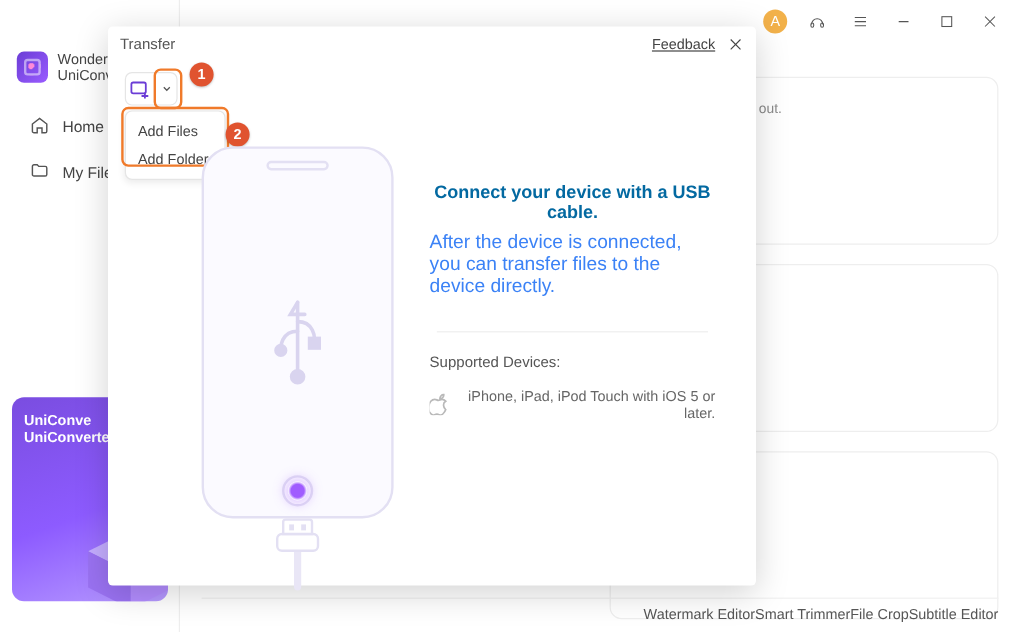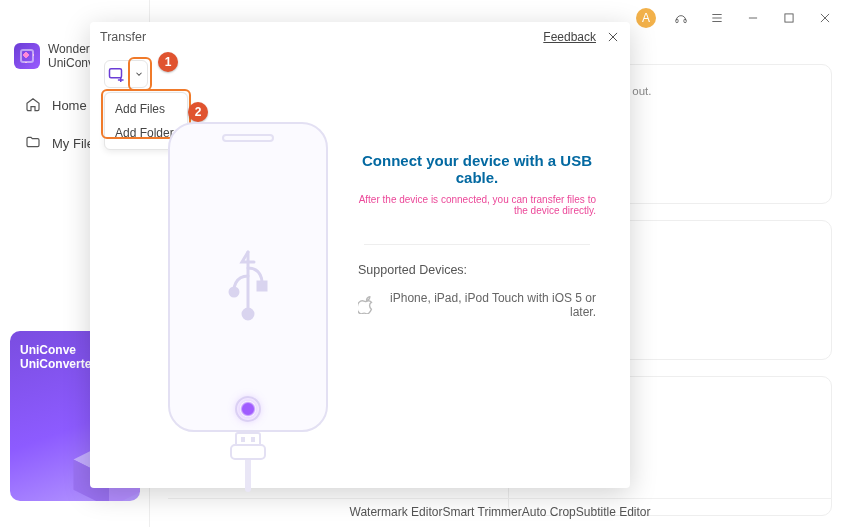--- a/index.html
+++ b/index.html
@@ -26,21 +26,21 @@
   .promo .t1 { font-size:12px; font-weight:600; }
   .promo .t2 { font-size:12px; font-weight:600; }
   .promo .cube { position:absolute; right:-14px; bottom:-10px; width:90px; height:80px; }
 
   
   .main { position:absolute; left:150px; top:50px; right:0; bottom:0; padding:14px 18px 8px 18px; }
   .cardgrid { display:grid; grid-template-columns: 1fr 1fr; gap:16px; }
   .card { border:1px solid #eee; border-radius:10px; background:#fff; padding:12px 14px; height:140px; }
   .card .ct { font-size:13px; font-weight:600; color:#333; margin-bottom:6px; }
   .card .cd { font-size:11.5px; color:#8a8a8a; line-height:1.45; }
-  .bottom-row { position:absolute; left:168px; right:18px; bottom:0; display:flex; justify-content:center; padding:6px 0 8px 0; border-top:1px solid #f0f0f0; font-size:12px; color:#555; }
+  .bottom-row { position:absolute; left:168px; right:18px; bottom:0; display:flex; justify-content:flex-end; padding:6px 0 8px 0; border-top:1px solid #f0f0f0; font-size:12px; color:#555; }
 
   
   .dim { position:absolute; inset:0; background:rgba(255,255,255,0); }
 
   
   .modal { position:absolute; left:90px; top:22px; width:540px; height:466px; background:#fff; border-radius:4px; box-shadow:0 6px 28px rgba(0,0,0,.18); }
   .modal-head { height:30px; display:flex; align-items:center; justify-content:space-between; padding:0 10px; font-size:12.5px; color:#555; }
   .modal-head .right { display:flex; align-items:center; gap:10px;justify-content:center; }
   .feedback { text-decoration:underline; font-size:12px; color:#444; cursor:pointer; }
   .close-x { width:14px; height:14px; stroke:#444; stroke-width:1.6; fill:none; cursor:pointer; }
@@ -65,21 +65,21 @@
   .cord { position:absolute; left:50%; transform:translateX(-50%); top:310px; width:36px; height:60px; }
   .cord .plug { width:26px; height:14px; background:#fff; border:2px solid #e3e0f3; border-radius:3px 3px 0 0; margin:0 auto; position:relative; }
   .cord .plug::before { content:""; position:absolute; left:4px; top:3px; width:4px; height:5px; background:#e3e0f3; }
   .cord .plug::after  { content:""; position:absolute; right:4px; top:3px; width:4px; height:5px; background:#e3e0f3; }
   .cord .base { width:36px; height:16px; background:#fff; border:2px solid #e3e0f3; border-radius:5px; margin-top:-2px; }
   .cord .wire { width:6px; height:32px; background:#e9e6f6; margin:0 auto; border-radius:0 0 4px 4px; }
 
   
   .info { position:absolute; left:268px; top:130px; right:34px; }
   .headline { font-size:15px; font-weight:700; color:#0369a1; text-align:center; }
-  .sub { font-size:10px; color:#ec4899; text-align:right; margin-top:8px; }
+  .sub { font-size:16px; color:#3b82f6; text-align:left; margin-top:8px; }
   .divider { border-top:1px solid #eee; margin:28px 6px 18px 6px; }
   .supp-title { font-size:12.5px; color:#555; margin-bottom:14px; }
   .supp-row { display:flex; align-items:center; gap:14px; font-size:12px; color:#666; margin-bottom:16px;text-align:right; }
   .supp-row .dicon { width:18px; height:18px; display:flex; align-items:center; justify-content:center; }
 
 </style>
 </head>
 <body>
 
 <div class="titlebar">
@@ -170,21 +170,21 @@
       <div class="ct">nverter</div>
       <div class="cd">ages to other</div>
     </div>
 
   </div>
 </div>
 
 <div class="bottom-row">
   <span>Watermark Editor</span>
   <span>Smart Trimmer</span>
-  <span>Auto Crop</span>
+  <span>File Crop</span>
   <span>Subtitle Editor</span>
 </div>
 
 <div class="dim"></div>
 
 <div class="modal">
   <div class="modal-head">
     <span>Transfer</span>
     <span class="right">
       <span class="feedback">Feedback</span>

